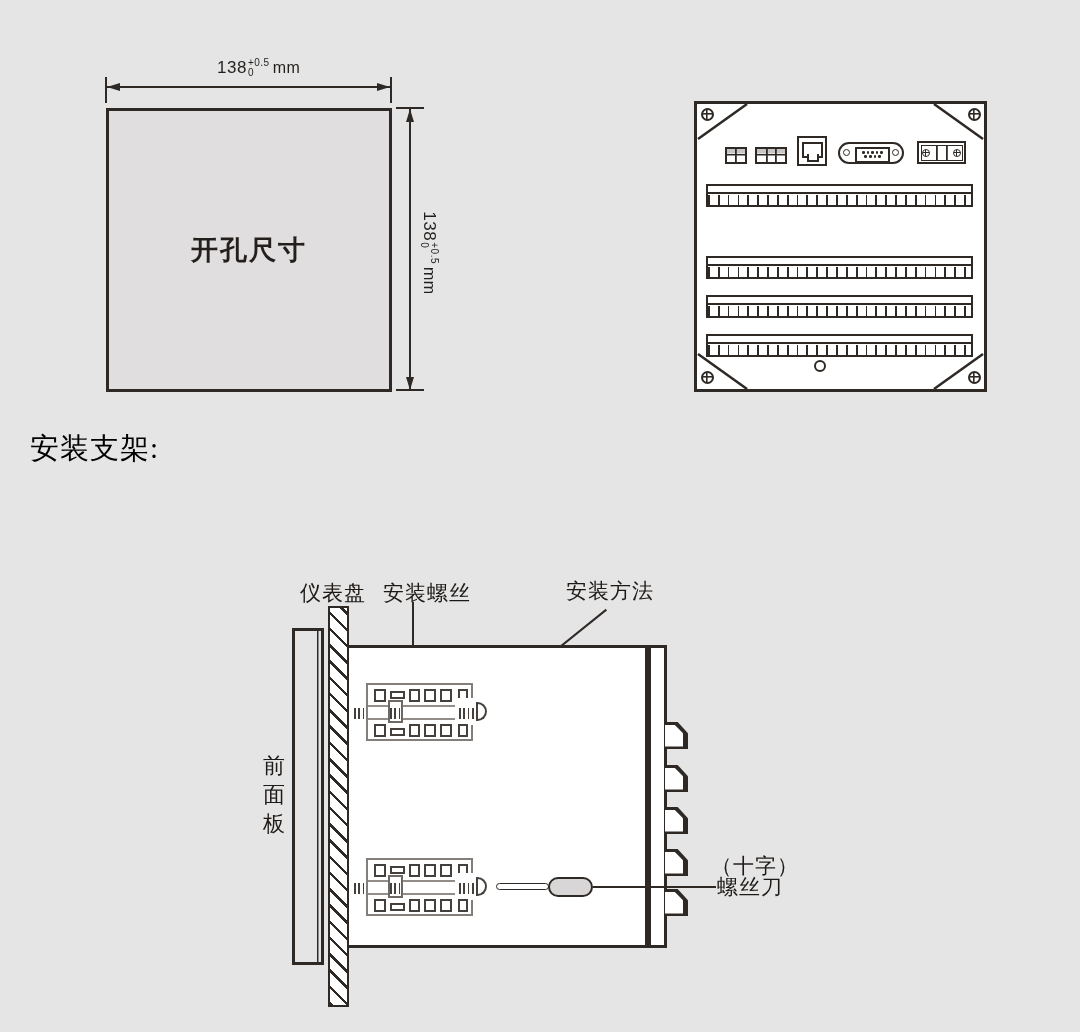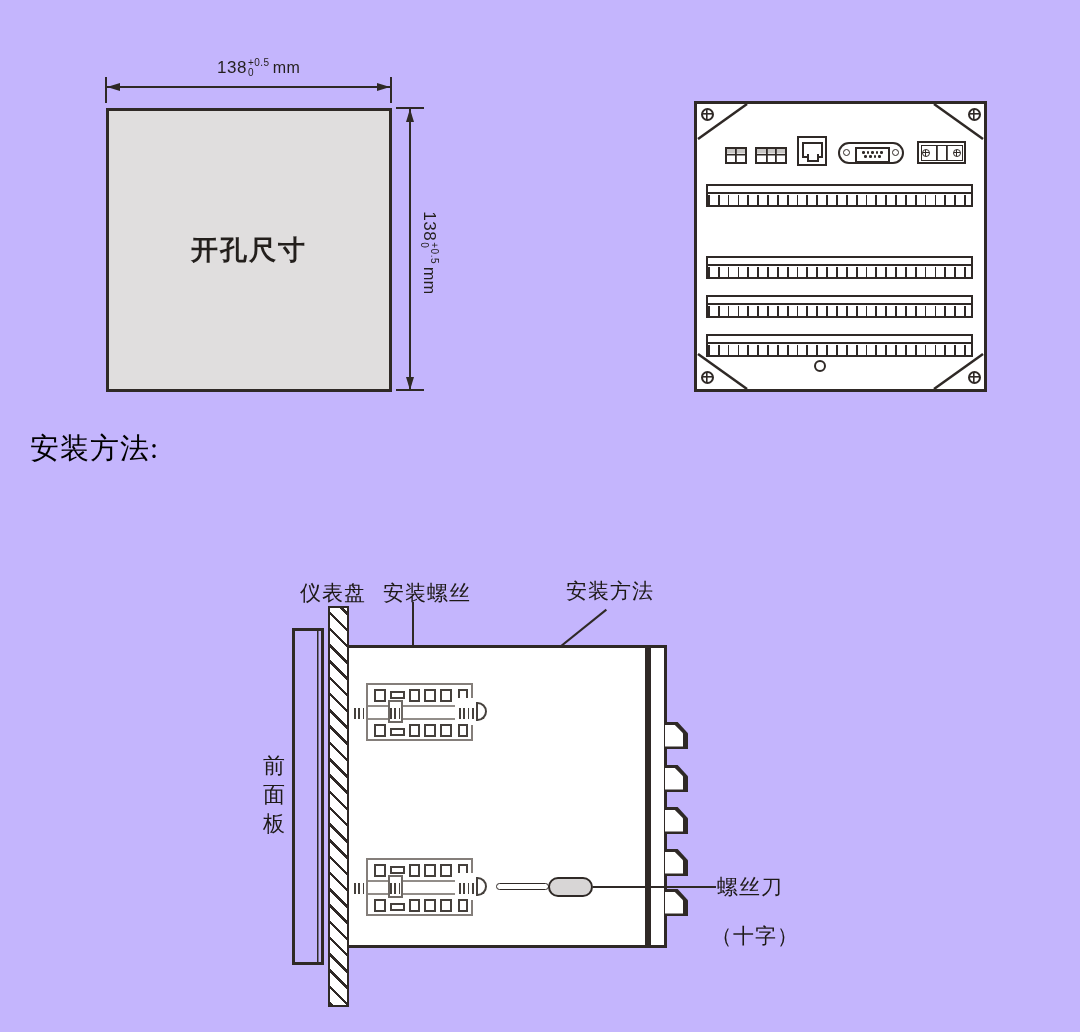--- a/index.html
+++ b/index.html
@@ -4,21 +4,21 @@
 <style>
   :root{
     --line:#2f2926;
     --bracket:#847e7a;
     --sq:#45403c;
     --grayfill:#e0dede;
     --handle:#d8d6d6;
     --connbar:#c9c7c5;
   }
   html,body{margin:0;padding:0;background:#fff;}
-  .page{position:relative;width:1080px;height:1032px;background:#c4b5fd;overflow:hidden;
+  .page{position:relative;width:1080px;height:1032px;background:#e5e5e5;overflow:hidden;
         font-family:"Liberation Sans",sans-serif;color:var(--line);}
 
   
   .dim-line-h{position:absolute;height:2px;background:var(--line);}
   .dim-line-v{position:absolute;width:2px;background:var(--line);}
   .arr{position:absolute;width:0;height:0;}
   .arr.left{border-top:4.5px solid transparent;border-bottom:4.5px solid transparent;border-right:13px solid var(--line);}
   .arr.right{border-top:4.5px solid transparent;border-bottom:4.5px solid transparent;border-left:13px solid var(--line);}
   .arr.up{border-left:4.5px solid transparent;border-right:4.5px solid transparent;border-bottom:13px solid var(--line);}
   .arr.down{border-left:4.5px solid transparent;border-right:4.5px solid transparent;border-top:13px solid var(--line);}
@@ -215,21 +215,21 @@
         <div class="tstrip-cells"></div>
       </div>
     <div class="tstrip" style="top:230px;">
         <div class="tstrip-bar"></div>
         <div class="tstrip-cells"></div>
       </div>
 
     <div class="rear-hole"></div>
   </div>
 
-  <div class="doc-heading">安装方法:</div>
+  <div class="doc-heading">安装支架:</div>
 
   <div>
 
     <div class="diag-label" style="left:300px;top:579px;">仪表盘</div>
     <div class="diag-label" style="left:383px;top:579px;">安装螺丝</div>
     <div class="diag-label" style="left:566px;top:577px;">安装方法</div>
 
     <div class="leader-v" style="left:412px;top:602px;height:81px;"></div>
     <div class="leader-diag" style="left:484px;top:707px;width:157px;transform:rotate(-38.8deg);"></div>
 
@@ -298,16 +298,16 @@
       <div class="sq" style="left:41px;top:39px;width:11px;height:13px;"></div>
       <div class="sq" style="left:56px;top:39px;width:12px;height:13px;"></div>
       <div class="sq" style="left:72px;top:39px;width:12px;height:13px;"></div>
       <div class="sq" style="left:90px;top:39px;width:10px;height:13px;"></div>
     </div>
 
     <div class="sd-shaft"></div>
     <div class="sd-handle"></div>
     <div class="leader-h" style="left:593px;top:886px;width:123px;"></div>
     <div class="diag-label" style="left:717px;top:873px;">螺丝刀</div>
-    <div class="diag-label" style="left:711px;top:922px;">（十字）</div>
+    <div class="diag-label" style="left:711px;top:852px;">（十字）</div>
   </div>
 
 </div>
 
 </body></html>

